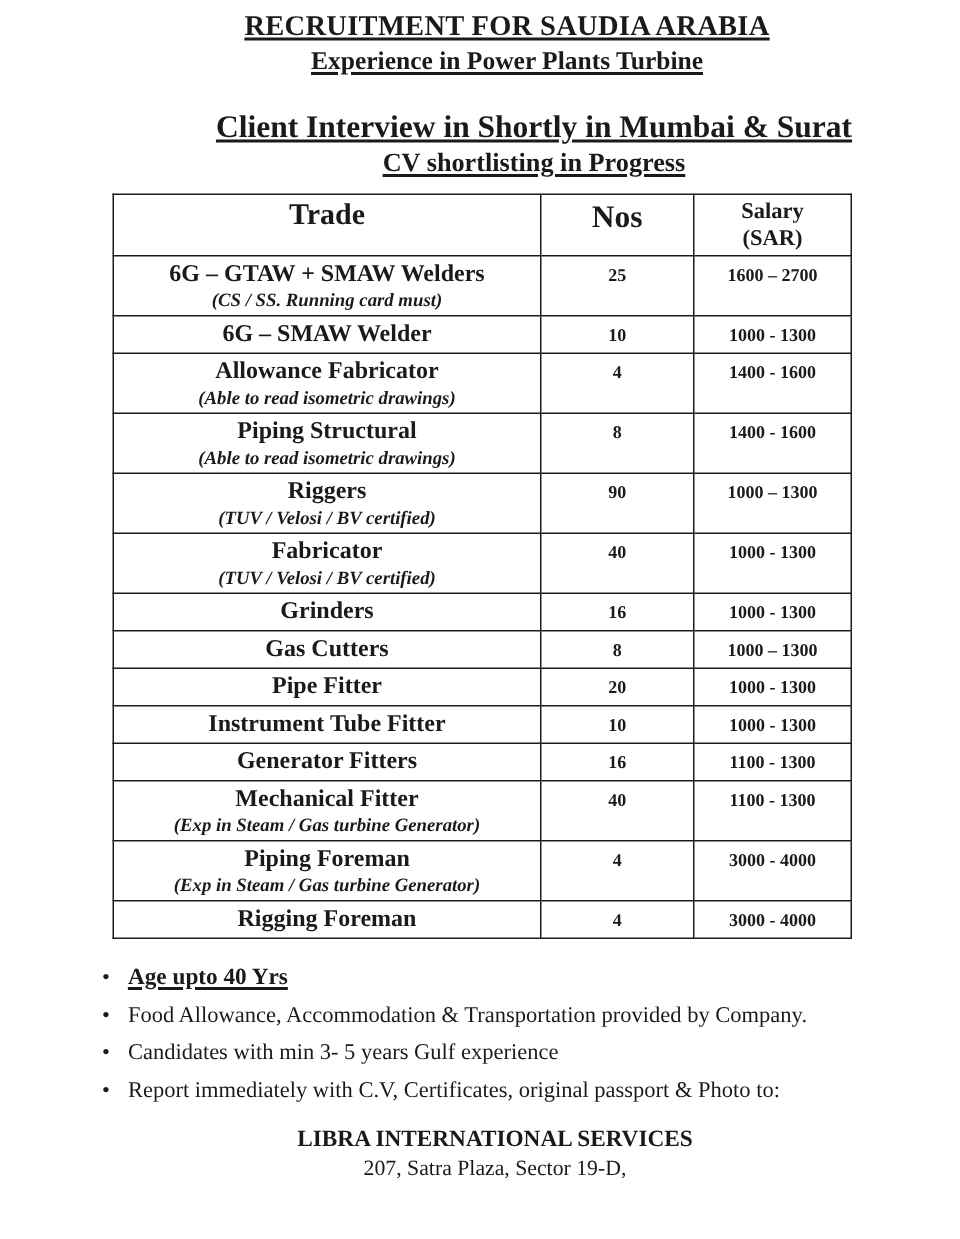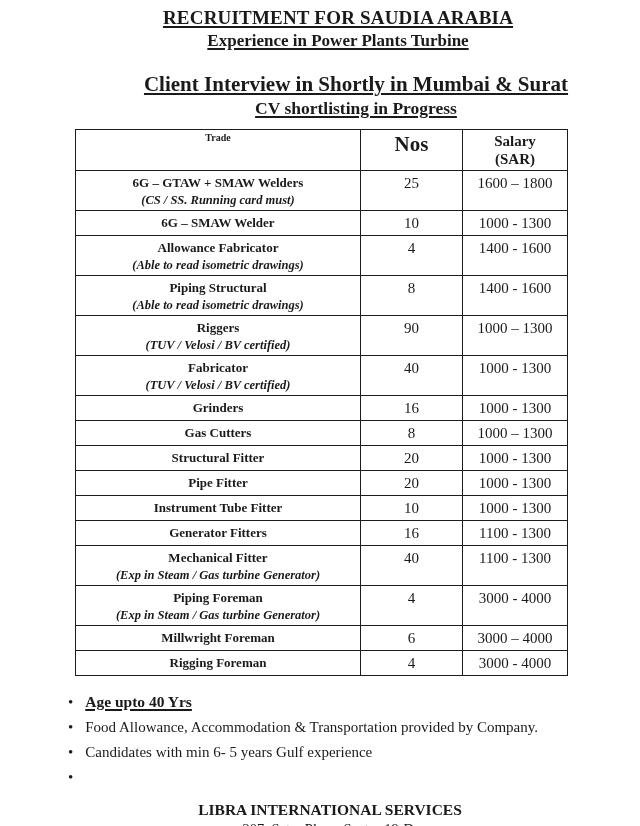--- a/index.html
+++ b/index.html
@@ -71,50 +71,50 @@
   table.trades col.c-nos    { width: 102px; }
   table.trades col.c-salary { width: 105px; }
   table.trades th,
   table.trades td {
     border: 1.6px solid #1c1c1c;
     text-align: center;
     vertical-align: top;
     padding: 2px 2px;
   }
   th.h-trade {
-    font-size: 10px;
+    font-size: 20px;
     font-weight: bold;
     vertical-align: middle;
     font-family: Liberation Serif, serif;
   }
   th.h-nos {
     font-size: 21px;
     font-weight: bold;
     padding-top: 3px;
   }
   th.h-salary {
     font-size: 15px;
     font-weight: bold;
     padding-top: 3px;
     line-height: 18px;
   }
   .trade-name {
-    font-size: 13px;
+    font-size: 16px;
     font-weight: bold;
     line-height: 20px;
   }
   .trade-note {
     font-size: 12.5px;
     font-style: italic;
     line-height: 15px;
     font-weight: bold;
   }
   td.nos-cell, td.salary-cell {
-    font-size: 15px;
-    font-weight: normal;
+    font-size: 12px;
+    font-weight: bold;
     line-height: 20px;
   }
 
   
   .bullets {
     margin: 16px 0 0 68px;
   }
   .bullet {
     display: flex;
     align-items: baseline;
@@ -183,21 +183,21 @@
         </th>
       </tr>
     </thead>
     <tbody>
     <tr>
       <td class="trade-cell">
         <div class="trade-name">6G – GTAW + SMAW Welders</div>
         <div class="trade-note">(CS / SS. Running card must)</div>
       </td>
       <td class="nos-cell">25</td>
-      <td class="salary-cell">1600 – 1800</td>
+      <td class="salary-cell">1600 – 2700</td>
     </tr>
 
     <tr>
       <td class="trade-cell">
         <div class="trade-name">6G – SMAW Welder</div>
 
       </td>
       <td class="nos-cell">10</td>
       <td class="salary-cell">1000 - 1300</td>
     </tr>
@@ -249,28 +249,20 @@
 
     <tr>
       <td class="trade-cell">
         <div class="trade-name">Gas Cutters</div>
 
       </td>
       <td class="nos-cell">8</td>
       <td class="salary-cell">1000 – 1300</td>
     </tr>
 
-    <tr>
-      <td class="trade-cell">
-        <div class="trade-name">Structural Fitter</div>
-
-      </td>
-      <td class="nos-cell">20</td>
-      <td class="salary-cell">1000 - 1300</td>
-    </tr>
 
     <tr>
       <td class="trade-cell">
         <div class="trade-name">Pipe Fitter</div>
 
       </td>
       <td class="nos-cell">20</td>
       <td class="salary-cell">1000 - 1300</td>
     </tr>
 
@@ -303,28 +295,20 @@
 
     <tr>
       <td class="trade-cell">
         <div class="trade-name">Piping Foreman</div>
         <div class="trade-note">(Exp in Steam / Gas turbine Generator)</div>
       </td>
       <td class="nos-cell">4</td>
       <td class="salary-cell">3000 - 4000</td>
     </tr>
 
-    <tr>
-      <td class="trade-cell">
-        <div class="trade-name">Millwright Foreman</div>
-
-      </td>
-      <td class="nos-cell">6</td>
-      <td class="salary-cell">3000 – 4000</td>
-    </tr>
 
     <tr>
       <td class="trade-cell">
         <div class="trade-name">Rigging Foreman</div>
 
       </td>
       <td class="nos-cell">4</td>
       <td class="salary-cell">3000 - 4000</td>
     </tr>
   </tbody>
@@ -336,25 +320,26 @@
       <span class="bullet-text">Age upto 40 Yrs</span>
     </div>
 
     <div class="bullet">
       <span class="dot">•</span>
       <span class="bullet-text">Food Allowance, Accommodation &amp; Transportation provided by Company.</span>
     </div>
 
     <div class="bullet">
       <span class="dot">•</span>
-      <span class="bullet-text">Candidates with min 6- 5  years Gulf experience</span>
+      <span class="bullet-text">Candidates with min 3- 5  years Gulf experience</span>
     </div>
 
     <div class="bullet">
       <span class="dot">•</span>
+      <span class="bullet-text">Report immediately with C.V, Certificates, original passport &amp; Photo to:</span>
     </div>
   </div>
 
   <div class="footer">
     <div class="footer-company">LIBRA INTERNATIONAL SERVICES</div>
     <div class="footer-line">207, Satra Plaza, Sector 19-D,</div>
 
   </div>
 
 </div>

